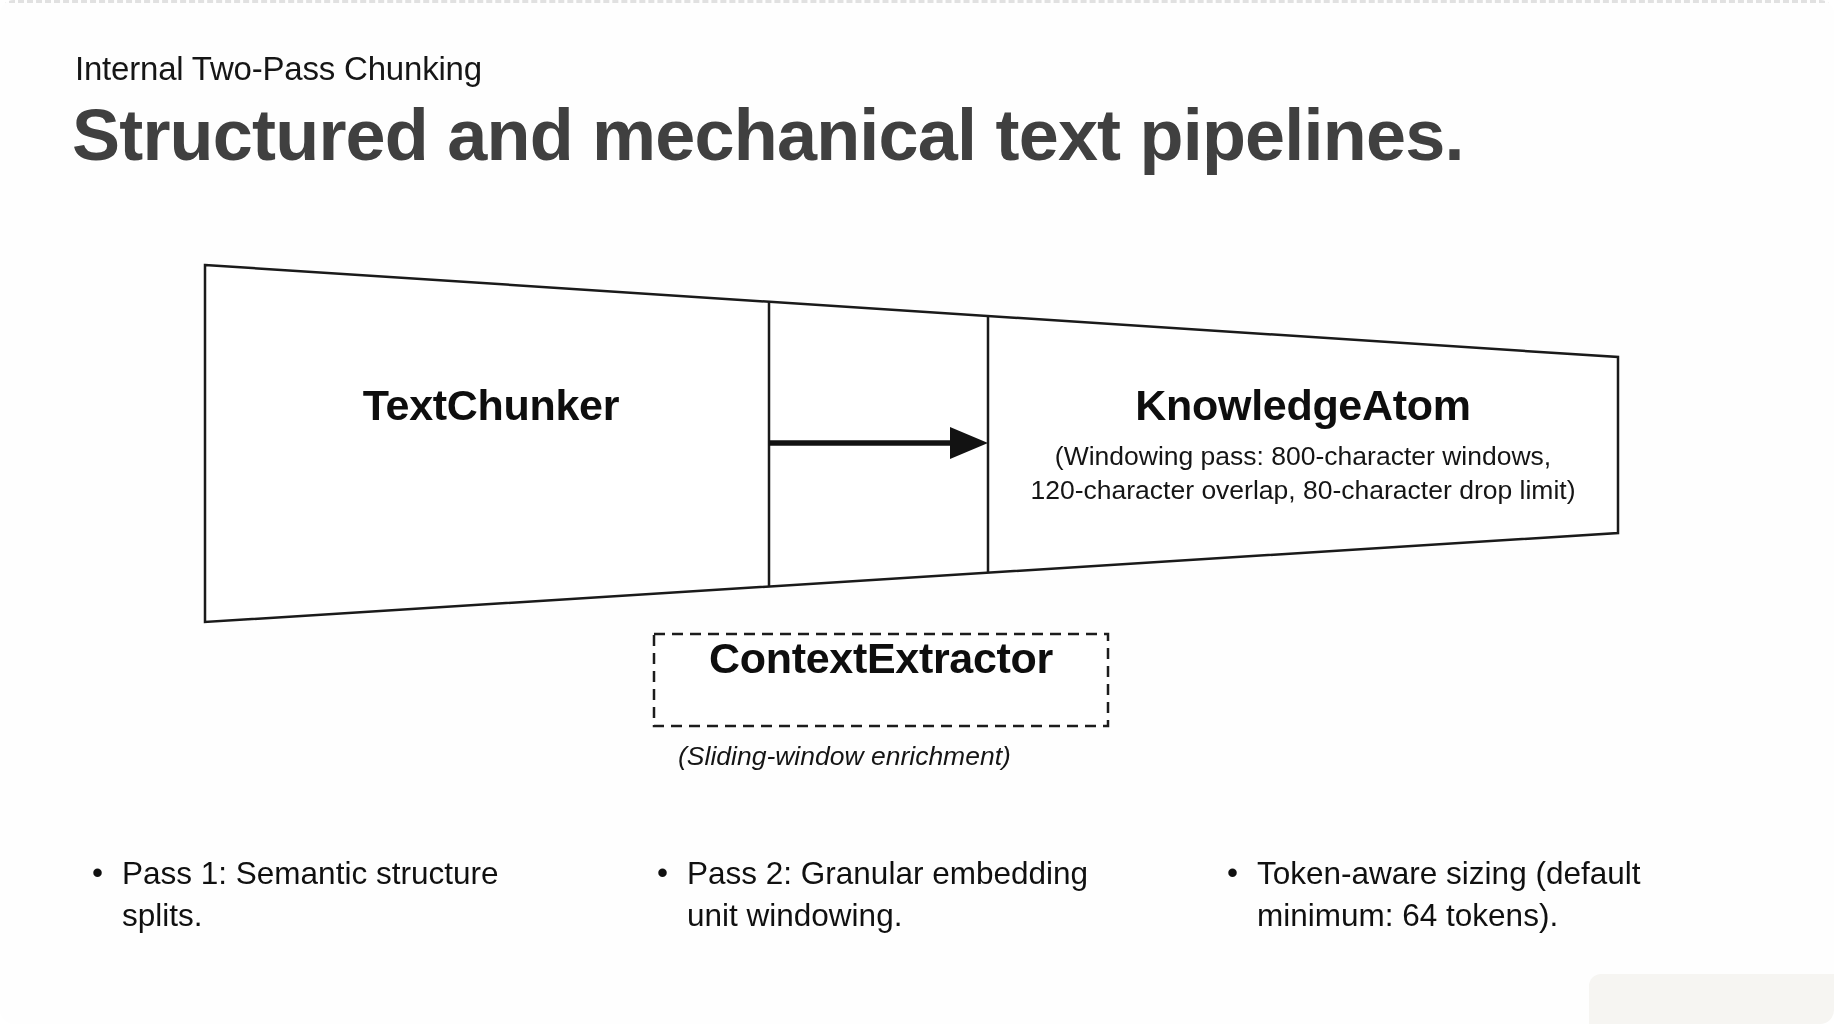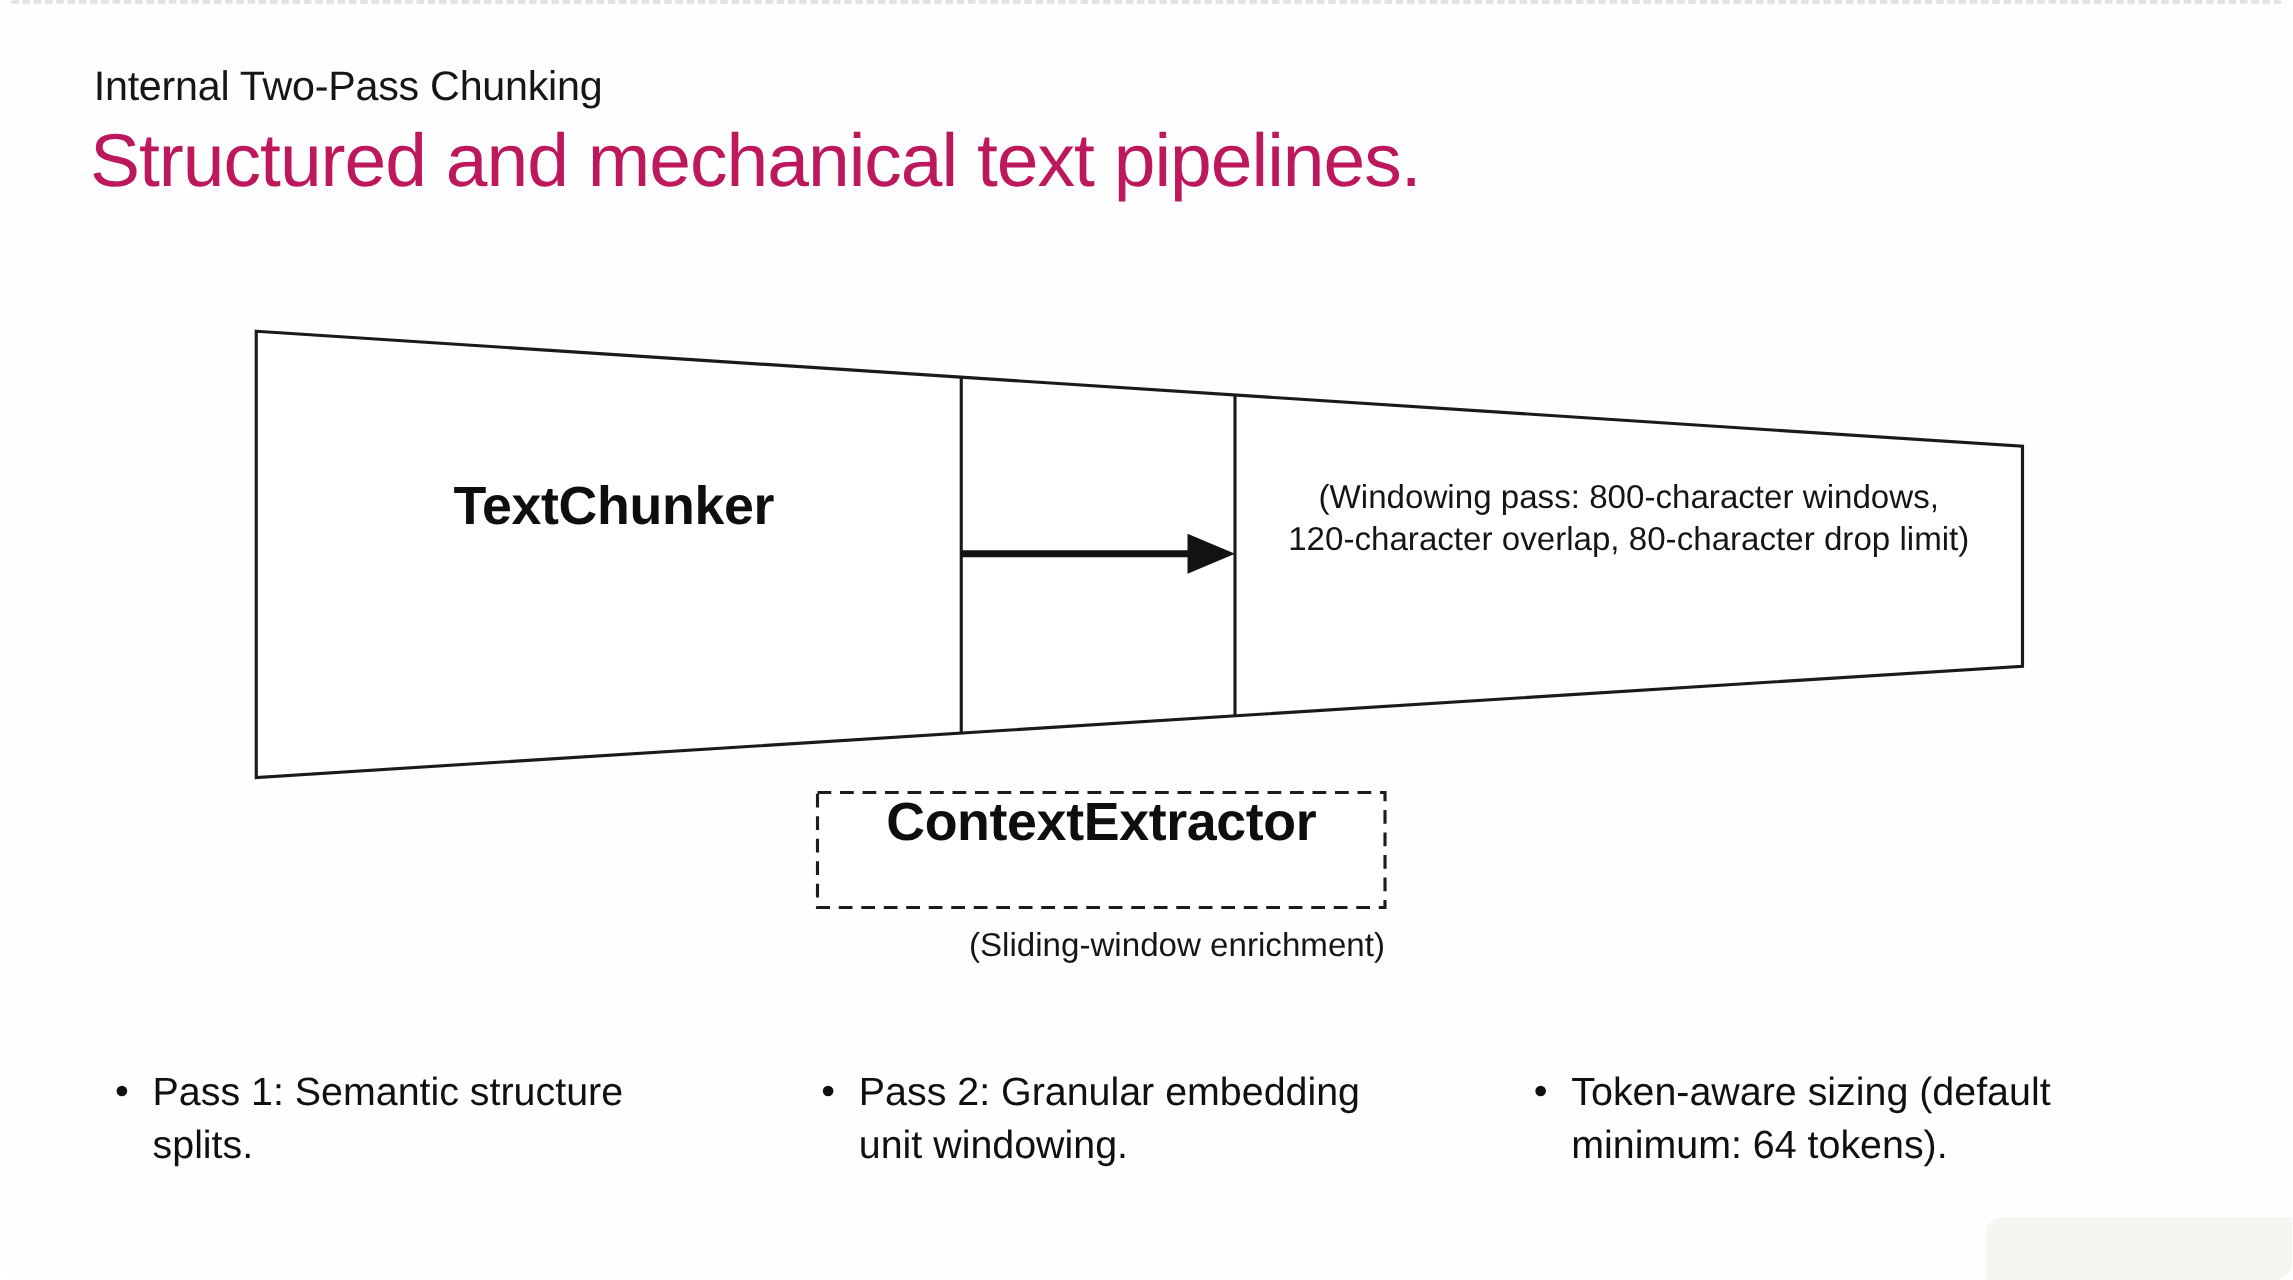--- a/index.html
+++ b/index.html
@@ -24,24 +24,24 @@
 
   #eyebrow {
     left: 75px; top: 50px;
     font-size: 33px;
     letter-spacing: -0.2px;
     color: #161616;
     white-space: nowrap;
   }
   #main-title {
     left: 72px; top: 94px;
-    font-size: 60px;
-    font-weight: 400;
+    font-size: 72px;
+    font-weight: 700;
     letter-spacing: -0.8px;
-    color: #be185d;
+    color: #404040;
     white-space: nowrap;
   }
 
   svg#funnel { left: 0; top: 0; }
 
   .node-label { text-align: center; }
   .node-title {
     font-size: 43px;
     font-weight: 600;
     letter-spacing: -0.3px;
@@ -56,25 +56,26 @@
     white-space: pre-line;
   }
   #node-textchunker { left: 205px; top: 381px; width: 572px; }
   #node-knowledgeatom { left: 988px; top: 381px; width: 630px; }
 
   #node-contextextractor {
     left: 654px; top: 634px; width: 454px; height: 92px;
     display: flex; align-items: flex-start; justify-content: center;
   }
   #contextextractor-caption {
-    left: 654px; top: 741px; width: 454px;
-    text-align: right;
+    left: 678px; top: 741px; width: 454px;
+    text-align: left;
     font-size: 26.5px;
     color: #151515;
     white-space: nowrap;
+    font-style: italic;
   }
 
   .bullet-item {
     position: absolute;
     top: 853px;
     display: flex;
     gap: 19px;
     font-size: 31.5px;
     line-height: 1.33;
     color: #101010;
@@ -111,20 +112,21 @@
       <polygon points="988,443 950,427 950,459" fill="#121212"></polygon>
     </g>
     <rect x="654" y="634" width="454" height="92" fill="#ffffff" stroke="#1c1c1c" stroke-width="2.5" stroke-dasharray="11 7"></rect>
   </svg>
 
   <div id="node-textchunker" class="abs node-label">
     <div class="node-title">TextChunker</div>
   </div>
 
   <div id="node-knowledgeatom" class="abs node-label">
+    <div class="node-title">KnowledgeAtom</div>
     <div class="node-subtitle">(Windowing pass: 800-character windows,
 120-character overlap, 80-character drop limit)</div>
   </div>
 
   <div id="node-contextextractor" class="abs">
     <div class="node-title" style="margin-bottom:0">ContextExtractor</div>
   </div>
   <div id="contextextractor-caption" class="abs">(Sliding-window enrichment)</div>
 
   <div>

